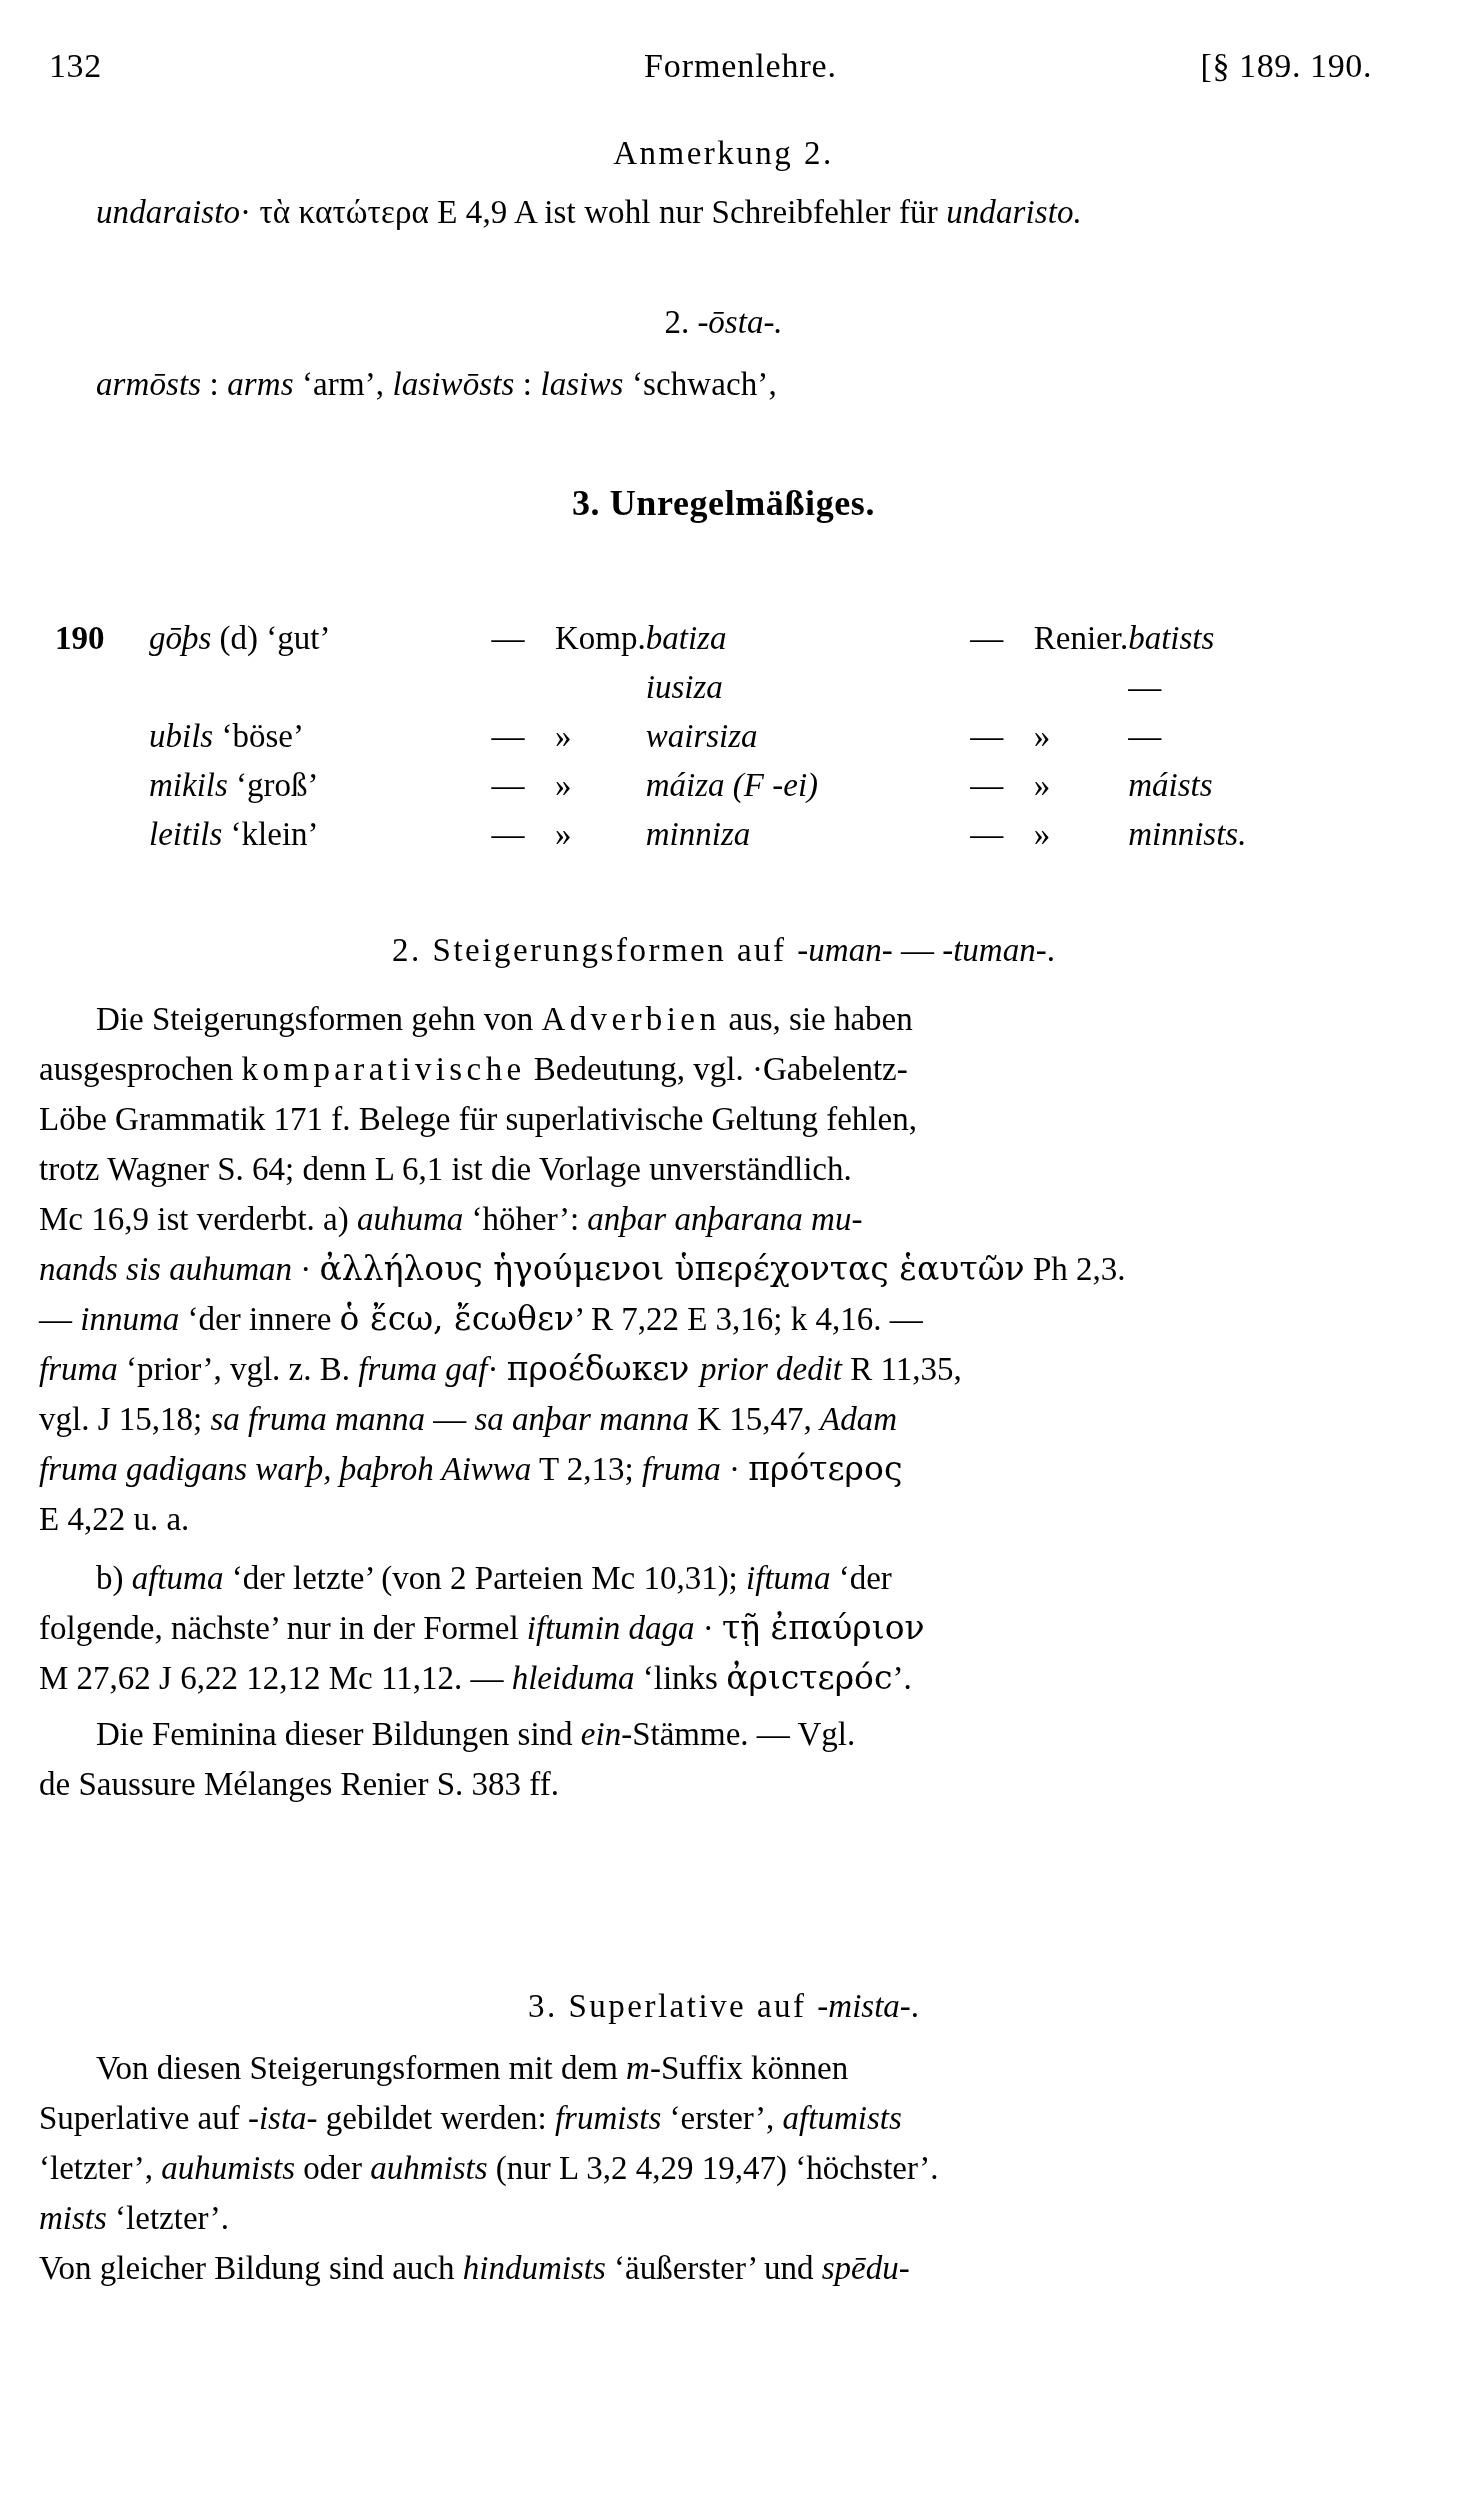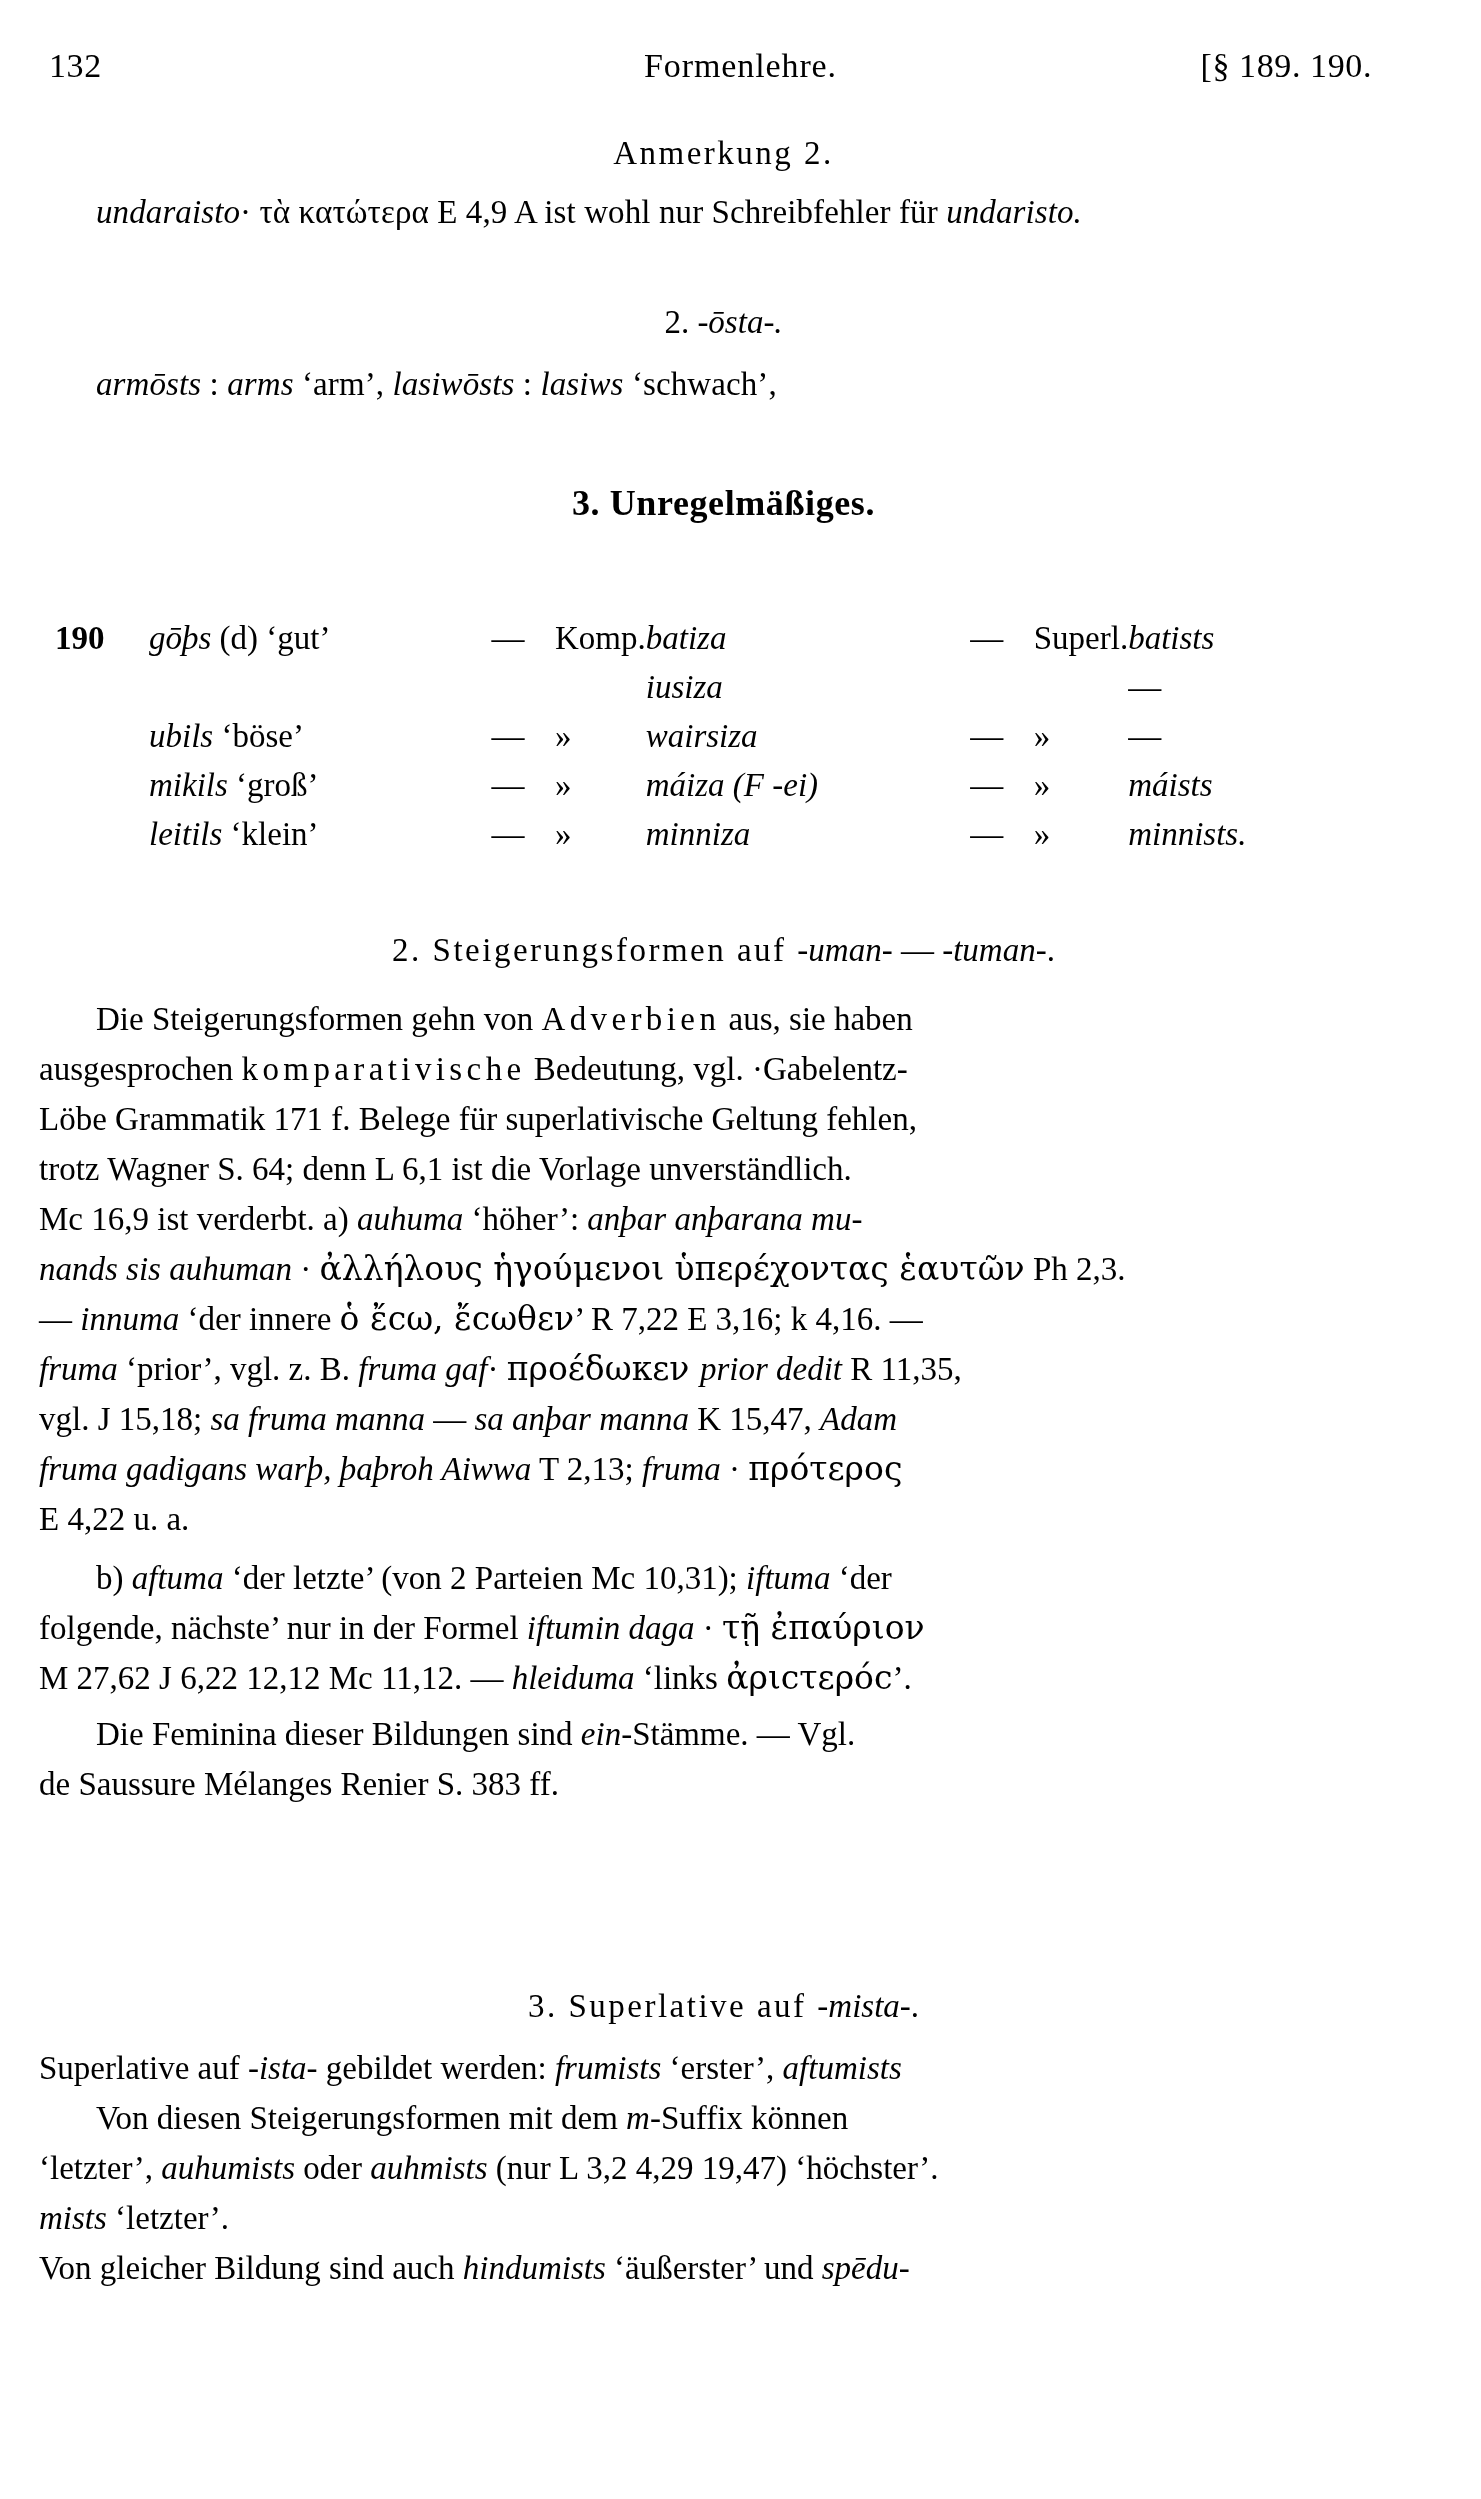--- a/index.html
+++ b/index.html
@@ -152,21 +152,21 @@
   <div class="paradigm" style="top:620px;">
     <table>
       <tbody>
         <tr>
           <td class="c-num">190</td>
           <td class="c-pos"><i>gōþs</i><span> (d) </span><span>‘gut’</span></td>
           <td class="c-d1 dash">—</td>
           <td class="c-komp">Komp.</td>
           <td class="c-cmp"><i>batiza</i></td>
           <td class="c-d2 dash">—</td>
-          <td class="c-sup">Superl.</td>
+          <td class="c-sup">Renier.</td>
           <td class="c-supf"><i>batists</i></td>
         </tr>
         <tr>
           <td class="c-num"></td>
           <td class="c-pos"><i></i><span></span><span></span></td>
           <td class="c-d1 dash"></td>
           <td class="c-komp"></td>
           <td class="c-cmp"><i>iusiza</i></td>
           <td class="c-d2 dash"></td>
           <td class="c-sup"></td>
@@ -280,26 +280,26 @@
       <span>de Saussure Mélanges Renier S. 383 ff.</span>
     </div>
   </div>
 
   <div class="col hd-center" style="top:1984px;">
     <span class="sp4">3. </span><span class="sp4">Superlative auf </span><i>-mista-</i><span>.</span>
   </div>
 
   <div class="col" style="top:2043px; font-size:33px; line-height:50px;">
     <div>
+      <span style="display:inline-block; width:57px;"></span><span>Von diesen Steigerungsformen mit dem </span><i>m</i><span>-Suffix können</span>
+    </div>
+    <div>
       <span>Superlative auf </span><i>-ista-</i><span> gebildet werden: </span><i>frumists</i><span> ‘erster’, </span><i>aftumists</i>
     </div>
     <div>
-      <span style="display:inline-block; width:57px;"></span><span>Von diesen Steigerungsformen mit dem </span><i>m</i><span>-Suffix können</span>
-    </div>
-    <div>
       <span>‘letzter’, </span><i>auhumists</i><span> oder </span><i>auhmists</i><span> (nur L 3,2 4,29 19,47) ‘höchster’.</span>
     </div>
     <div>
       <i>mists</i><span> ‘letzter’.</span>
     </div>
     <div>
       <span>Von gleicher Bildung sind auch </span><i>hindumists</i><span> ‘äußerster’ und </span><i>spēdu-</i>
     </div>
   </div>
 

